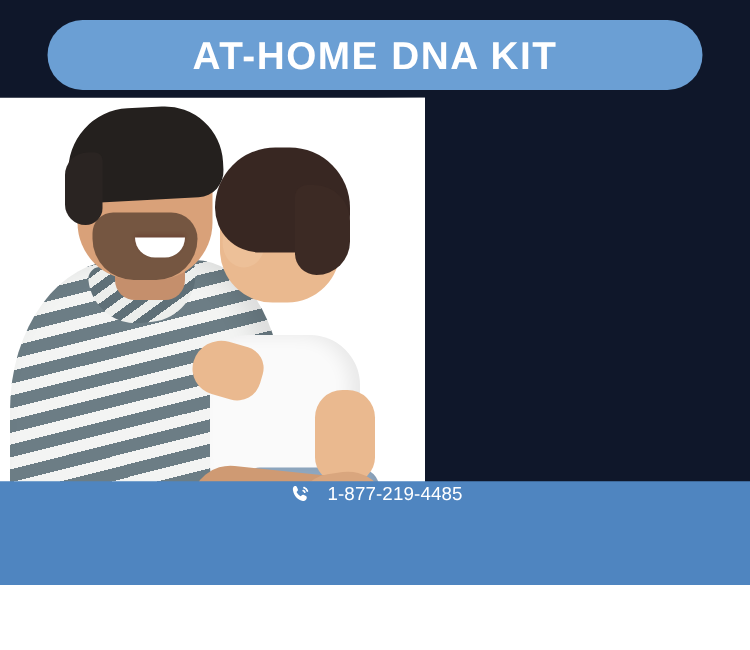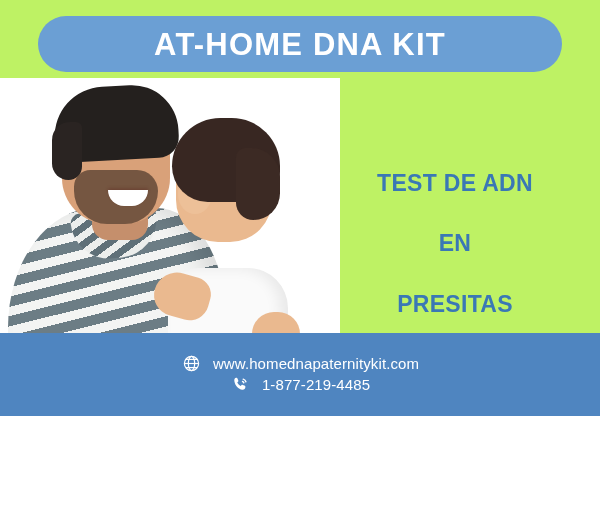--- a/index.html
+++ b/index.html
@@ -10,22 +10,22 @@
   body {
     width: 600px;
     height: 520px;
     background: #ffffff;
     font-family: "Liberation Sans", sans-serif;
     overflow: hidden;
   }
   .poster {
     position: relative;
     width: 600px;
-    height: 416px;
-    background: #bef264;
+    height: 468px;
+    background: #0f172a;
     overflow: hidden;
   }
 
   
   .header-banner {
     position: absolute;
     left: 38px;
     top: 16px;
     width: 524px;
     height: 56px;
@@ -424,42 +424,23 @@
       <div class="child-leg"></div>
 
       <div class="man-arm"></div>
       <div class="man-hand"></div>
 
       <div class="photo-fade"></div>
       <div class="photo-fade-right"></div>
     </div>
   </div>
 
-  <div class="text-block">
-    <div class="text-line l1">TEST DE ADN</div>
-    <div class="text-line l2">EN</div>
-    <div class="text-line l3">PRESITAS</div>
-  </div>
 
   <div class="footer">
 
-    <div class="footer-row row1">
-      <div class="footer-item">
-        <span class="f-icon">
-          <svg width="19" height="19" viewBox="0 0 24 24" fill="none" stroke="#ffffff" stroke-width="1.5">
-            <circle cx="12" cy="12" r="9"></circle>
-            <ellipse cx="12" cy="12" rx="4" ry="9"></ellipse>
-            <line x1="3" y1="12" x2="21" y2="12"></line>
-            <line x1="4.6" y1="6.8" x2="19.4" y2="6.8"></line>
-            <line x1="4.6" y1="17.2" x2="19.4" y2="17.2"></line>
-          </svg>
-        </span>
-        <span class="footer-text">www.homednapaternitykit.com</span>
-      </div>
-    </div>
 
     <div class="footer-row row2">
       <div class="footer-item">
         <span class="f-icon">
           <svg width="19" height="19" viewBox="0 0 24 24" fill="none" stroke="#ffffff" stroke-width="1.8" stroke-linecap="round">
             <path d="M6.5 3.5c1 0 1.4.4 1.8 1.3l.9 2c.3.7.1 1.3-.4 1.8l-.9.9c.9 1.9 2.4 3.4 4.3 4.3l.9-.9c.5-.5 1.1-.7 1.8-.4l2 .9c.9.4 1.3.8 1.3 1.8 0 2.2-1.8 3.8-3.9 3.5C9.3 18 5.3 14 4.2 7.7 3.9 5.5 4.8 3.5 6.5 3.5z" fill="#ffffff" stroke="none"></path>
             <path d="M15.4 5.2a5 5 0 0 1 3.4 3.4"></path>
             <path d="M14.6 8.2a2.4 2.4 0 0 1 1.6 1.6"></path>
           </svg>
         </span>

